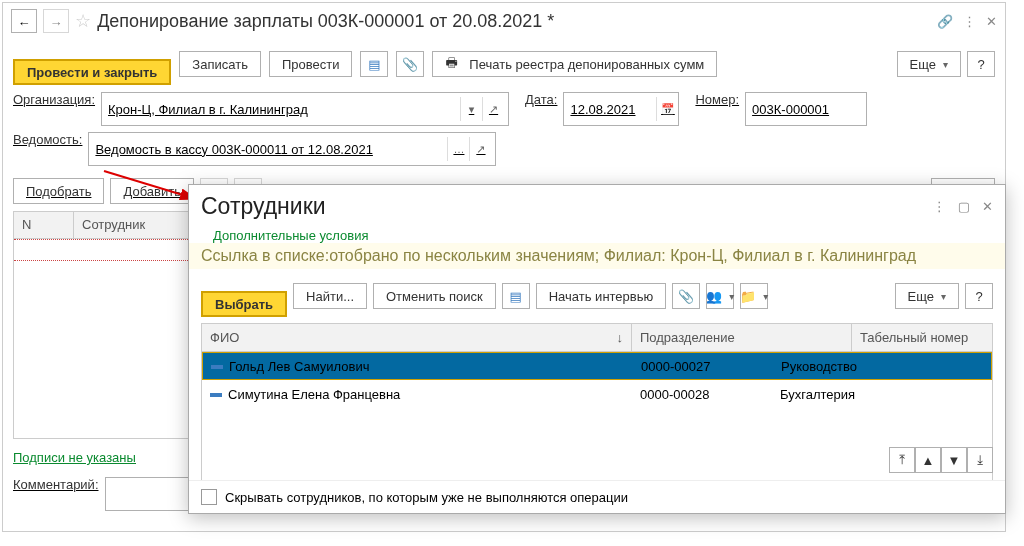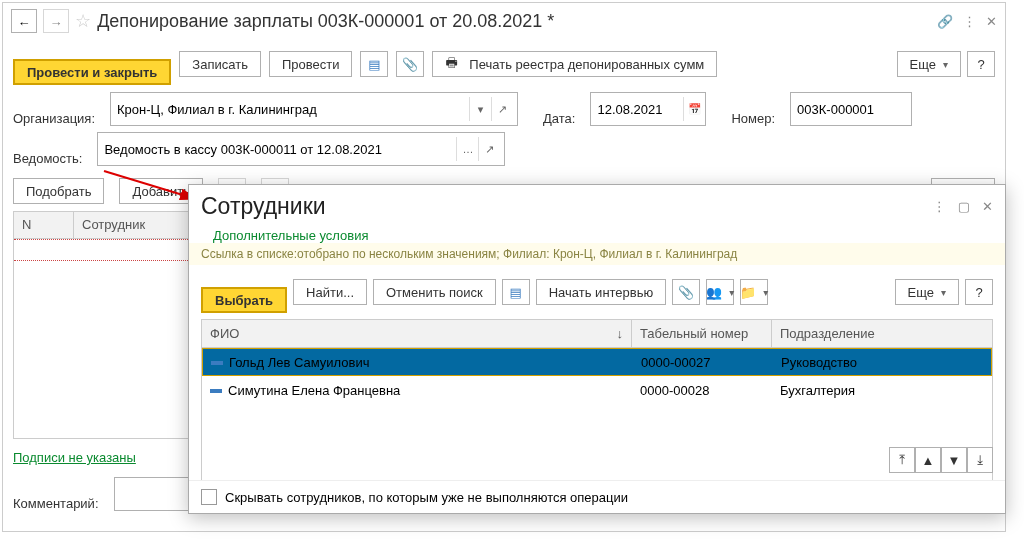--- a/index.html
+++ b/index.html
@@ -10,37 +10,37 @@
   .nav-btn { width: 26px; height: 24px; border: 1px solid #b0b0b0; background: #fff; display: flex; align-items: center; justify-content: center; cursor: pointer; }
   .star { color: #ccc; font-size: 18px; }
   .title-text { font-size: 18px; color: #333; flex: 1; }
   .title-icons { display: flex; gap: 10px; align-items: center; color: #888; font-size: 15px; }
   .toolbar { display: flex; align-items: center; padding: 4px 10px; gap: 8px; }
   .toolbar-right { margin-left: auto; display: flex; gap: 6px; }
   .btn { border: 1px solid #b0b0b0; background: #fff; padding: 4px 12px; cursor: pointer; height: 26px; display: inline-flex; align-items: center; gap: 4px; color: #333; }
   .btn-primary { background: #ffd633; border-color: #d0a000; font-weight: bold; border-width: 2px; margin-top: 16px; }
   .btn-icon { padding: 4px 6px; width: 28px; justify-content: center; }
   .btn-dropdown::after { content: "▾"; color: #666; margin-left: 3px; font-size: 10px; }
-  .form-row { display: flex; align-items: flex-end; padding: 3px 10px; gap: 15px; }
+  .form-row { display: flex; align-items: flex-start; padding: 3px 10px; gap: 6px; text-decoration: underline; }
   .label { color: #333; white-space: nowrap; }
   .input-group { display: flex; border: 1px solid #b0b0b0; height: 34px; align-items: center; background: #fff; }
   .input-group input { border: 0; outline: 0; padding: 0 6px; height: 24px; background: transparent; }
   .input-btn { width: 22px; height: 24px; border-left: 1px solid #ddd; display: flex; align-items: center; justify-content: center; cursor: pointer; color: #666; font-size: 11px; }
   .table-head { display: flex; border: 1px solid #ccc; background: #f2f2f2; margin: 4px 10px 0 10px; height: 28px; align-items: stretch; }
   .th { border-right: 1px solid #ccc; padding: 5px 8px; color: #555; }
   .table-body { border: 1px solid #ccc; border-top: 0; margin: 0 10px; height: 200px; background: #fff; }
   .empty-row { border-top: 1px dotted #c44; border-bottom: 1px dotted #c44; height: 22px; }
   .link-green { color: #0a8a2f; text-decoration: underline; cursor: pointer; }
   
   .popup { position: absolute; left: 188px; top: 184px; width: 818px; height: 330px; border: 1px solid #aaa; background: #fff; box-shadow: 0 4px 18px rgba(0,0,0,.25); display: flex; flex-direction: column; }
   .popup-title-row { display: flex; align-items: center; padding: 8px 12px; }
   .popup-title { font-size: 23px; color: #222; flex: 1; }
   .popup-title-icons { display: flex; gap: 12px; color: #888; font-size: 14px; }
   .popup-cond { color: #0a8a2f; padding: 0 24px; }
-  .popup-filter { color: #8a8443; background: #fffceb; padding: 4px 12px; font-size: 12px; }
+  .popup-filter { color: #8a8443; background: #fffceb; padding: 4px 12px; font-size: 16px; }
   .popup-toolbar { display: flex; align-items: center; gap: 6px; padding: 6px 12px; }
   .popup-table-wrap { flex: 1; margin: 0 12px; border: 1px solid #ccc; border-bottom: 0; display: flex; flex-direction: column; }
   .popup-thead { display: flex; background: #f2f2f2; border-bottom: 1px solid #ccc; }
   .popup-th { padding: 6px 8px; color: #555; border-right: 1px solid #ccc; }
   .popup-th:last-child { border-right: 0; }
   .popup-tr { display: flex; height: 28px; align-items: center; }
   .popup-td { padding: 0 8px; overflow: hidden; white-space: nowrap; }
   .row-selected { background: #0369a1; border: 1px solid #d0a000; justify-content: center; }
   .bar-icon { display: inline-block; width: 12px; height: 4px; background: #3b7cc0; margin-right: 6px; vertical-align: middle; }
   .popup-footer { display: flex; align-items: center; padding: 8px 12px; gap: 8px; border-top: 1px solid #eee; }
@@ -177,22 +177,22 @@
       <div class="btn btn-icon">?</div>
     </div>
   </div>
 
   <div class="popup-table-wrap">
     <div class="popup-thead">
       <div class="popup-th" style="flex:0 0 430px; display:flex; justify-content:space-between">
           <span>ФИО</span>
           <span>↓</span>
         </div>
+      <div class="popup-th" style="flex:1">Подразделение</div>
       <div class="popup-th" style="flex:0 0 140px">Табельный номер</div>
-      <div class="popup-th" style="flex:1">Подразделение</div>
     </div>
     <div class="popup-tr row-selected">
       <div class="popup-td" style="flex:0 0 430px"><span class="bar-icon"></span><span>Гольд Лев Самуилович</span></div>
       <div class="popup-td" style="flex:0 0 140px">0000-00027</div>
       <div class="popup-td" style="flex:1">Руководство</div>
     </div>
     <div class="popup-tr">
       <div class="popup-td" style="flex:0 0 430px"><span class="bar-icon"></span><span>Симутина Елена Францевна</span></div>
       <div class="popup-td" style="flex:0 0 140px">0000-00028</div>
       <div class="popup-td" style="flex:1">Бухгалтерия</div>

